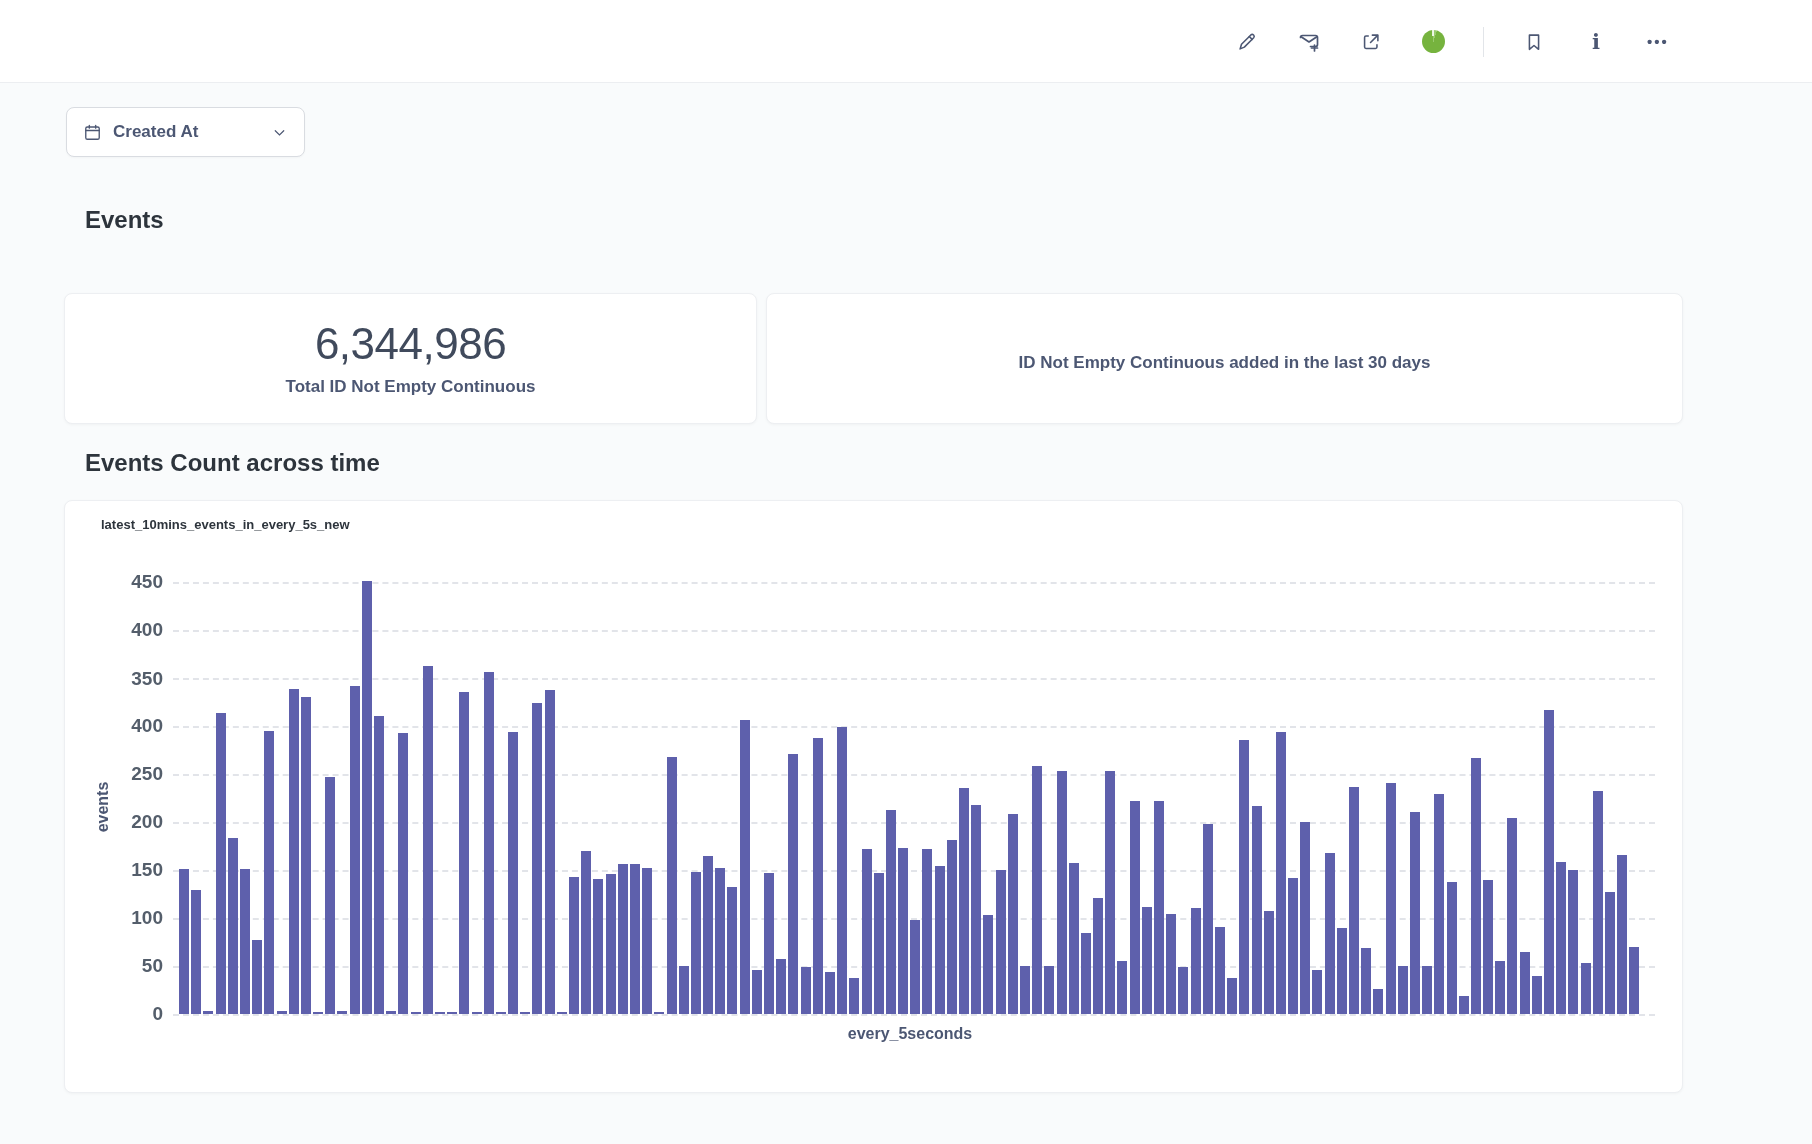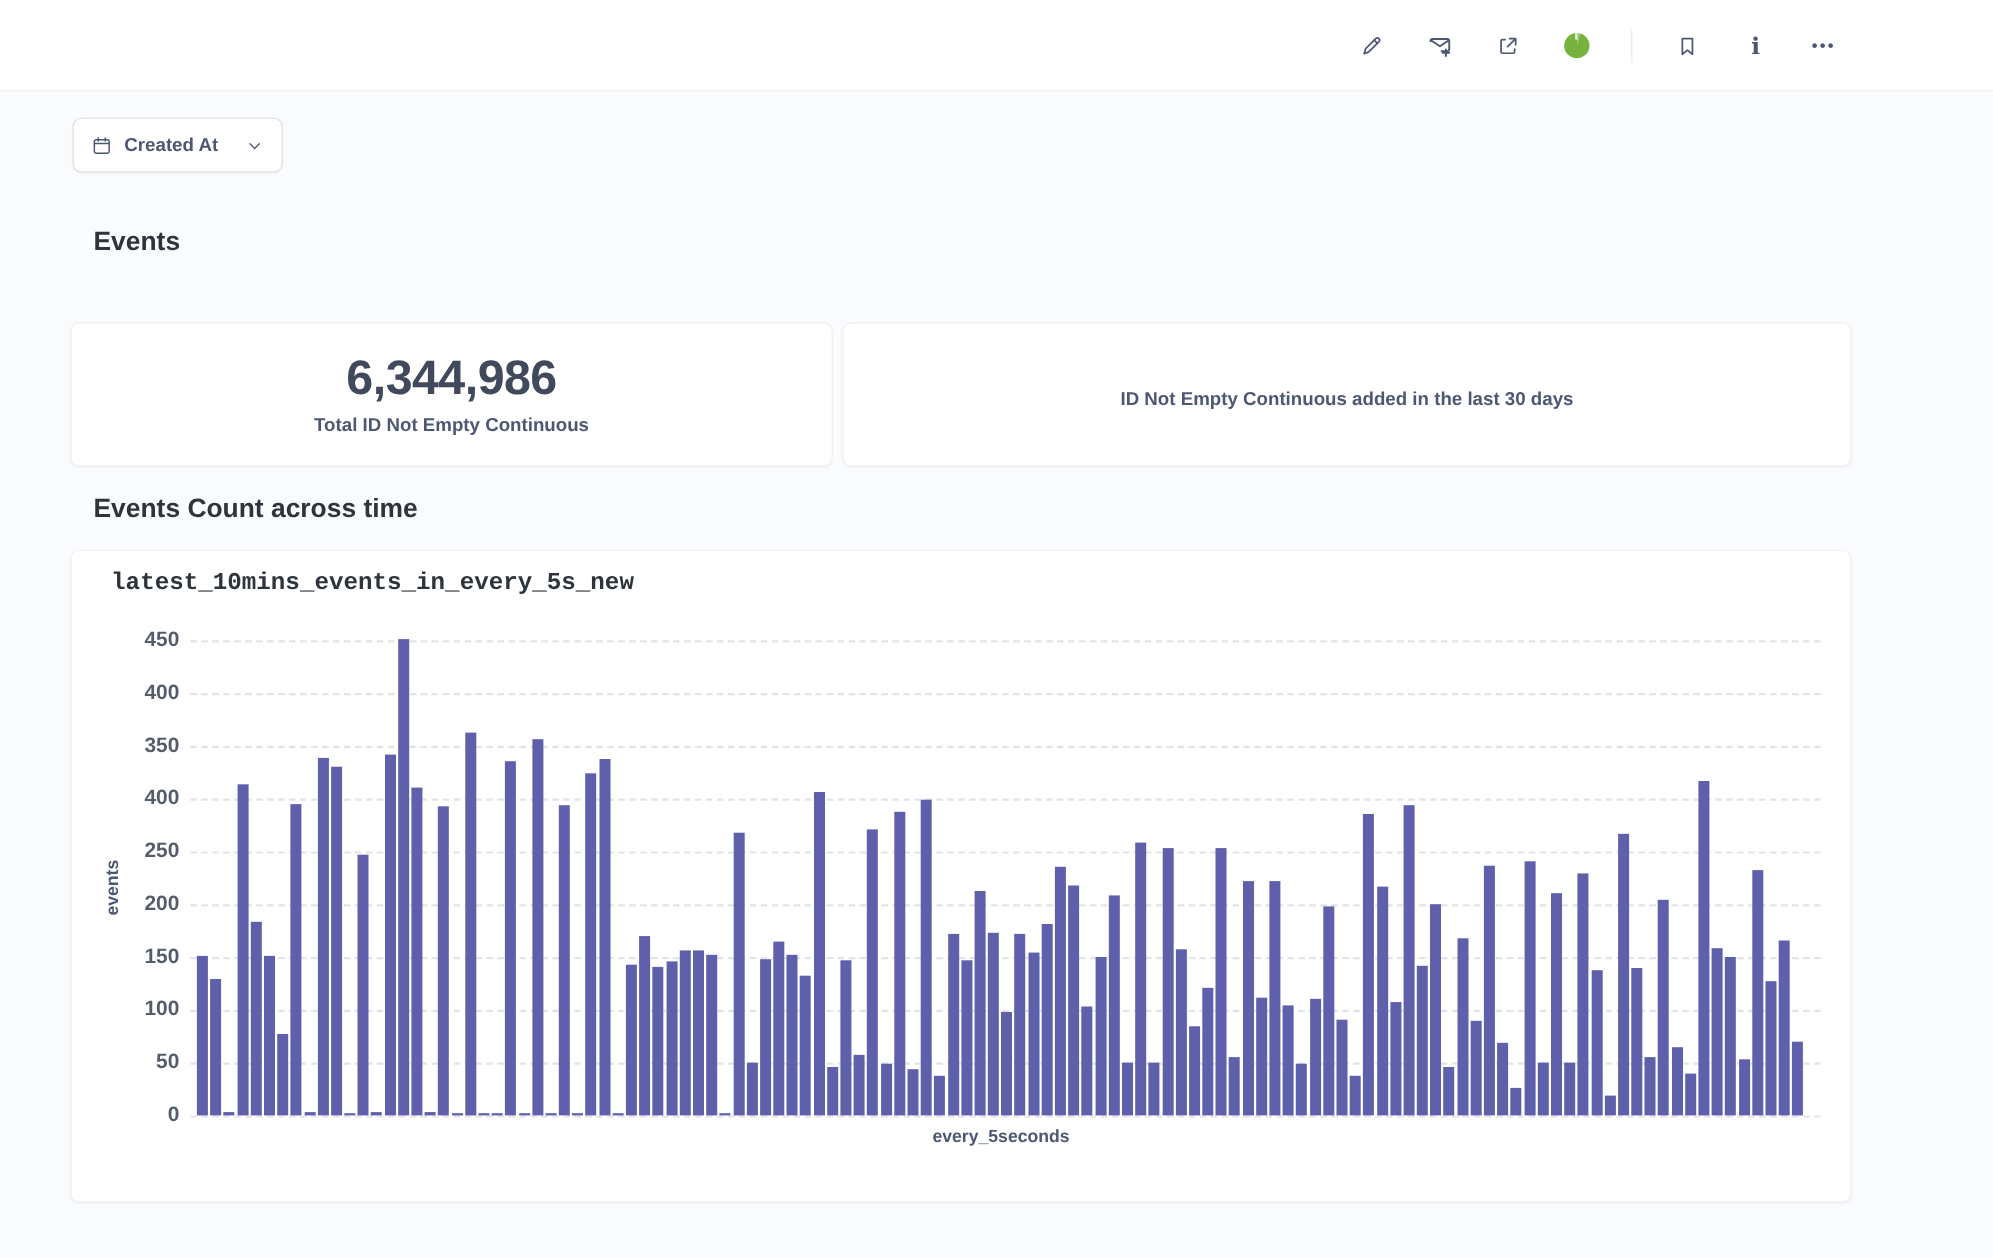--- a/index.html
+++ b/index.html
@@ -29,21 +29,21 @@
   .green-dot { width:23px; height:23px; border-radius:50%;
     background:conic-gradient(#9acb70 0deg 18deg, #76b33e 18deg 360deg); position:relative; }
   .green-dot::after { content:""; position:absolute; left:50%; top:0; width:2px; height:6px;
     background:rgba(255,255,255,.85); transform:translateX(-50%); }
   .vdivider { width:1px; height:30px; background:#e2e5e9; }
   .info-glyph { font-family:"DejaVu Serif", serif; font-weight:bold; font-size:21px; color:#4c5773; line-height:1; }
   .dots-glyph { color:#4c5773; font-size:15px; letter-spacing:2px; font-weight:bold; line-height:1; }
 
   
   .filter-chip {
-    position:absolute; left:66px; top:107px; width:191px; height:50px;
+    position:absolute; left:66px; top:107px; width:239px; height:50px;
     background:#ffffff; border:1px solid #d9dce1; border-radius:8px;
     box-shadow:0 1px 2px rgba(0,0,0,0.03);
     display:flex; align-items:center; padding:0 16px; cursor:pointer;
   }
   .filter-chip svg { stroke:#4c5773; fill:none; stroke-width:1.7; stroke-linecap:round; }
   .filter-label { font-size:17px; font-weight:bold; color:#4c5773; margin-left:11px; }
   .filter-chevron { margin-left:auto; display:flex; }
 
   
   .section-heading {
@@ -55,28 +55,28 @@
 
   
   .card {
     position:absolute; background:#ffffff; border:1px solid #edeff2; border-radius:8px;
     box-shadow:0 1px 3px rgba(0,0,0,0.04);
   }
   .scalar-card { top:293px; height:131px; display:flex; flex-direction:column;
     align-items:center; justify-content:center; cursor:pointer; }
   #scalar-card-1 { left:64px;  width:693px; }
   #scalar-card-2 { left:766px; width:917px; }
-  .scalar-value { font-size:44px; font-weight:bold; color:#404a5c; letter-spacing:-0.5px; line-height:1.1; }
+  .scalar-value { font-size:44px; font-weight:normal; color:#404a5c; letter-spacing:-0.5px; line-height:1.1; }
   .scalar-label { font-size:17px; font-weight:bold; color:#4c5773; margin-top:9px; }
 
   
   .chart-card { left:64px; top:500px; width:1619px; height:593px; }
   .chart-title {
     position:absolute; left:36px; top:16px;
-    font-size:22px; font-weight:bold; color:#2d343c;font-family:Liberation Mono, monospace;
+    font-size:13px; font-weight:bold; color:#2d343c;
   }
   .plot {
     position:absolute; left:114px; top:81px; width:1462px; height:432px;
   }
   .gridline {
     position:absolute; left:-6px; right:-14px; height:0;
     border-top:2px dashed #e2e4e9;
   }
   .yticks { position:absolute; left:0; top:81px; width:98px; height:432px; }
   .yticks div { position:absolute; right:0; transform:translateY(-50%); font-size:19px; font-weight:bold; color:#545e6b; }

